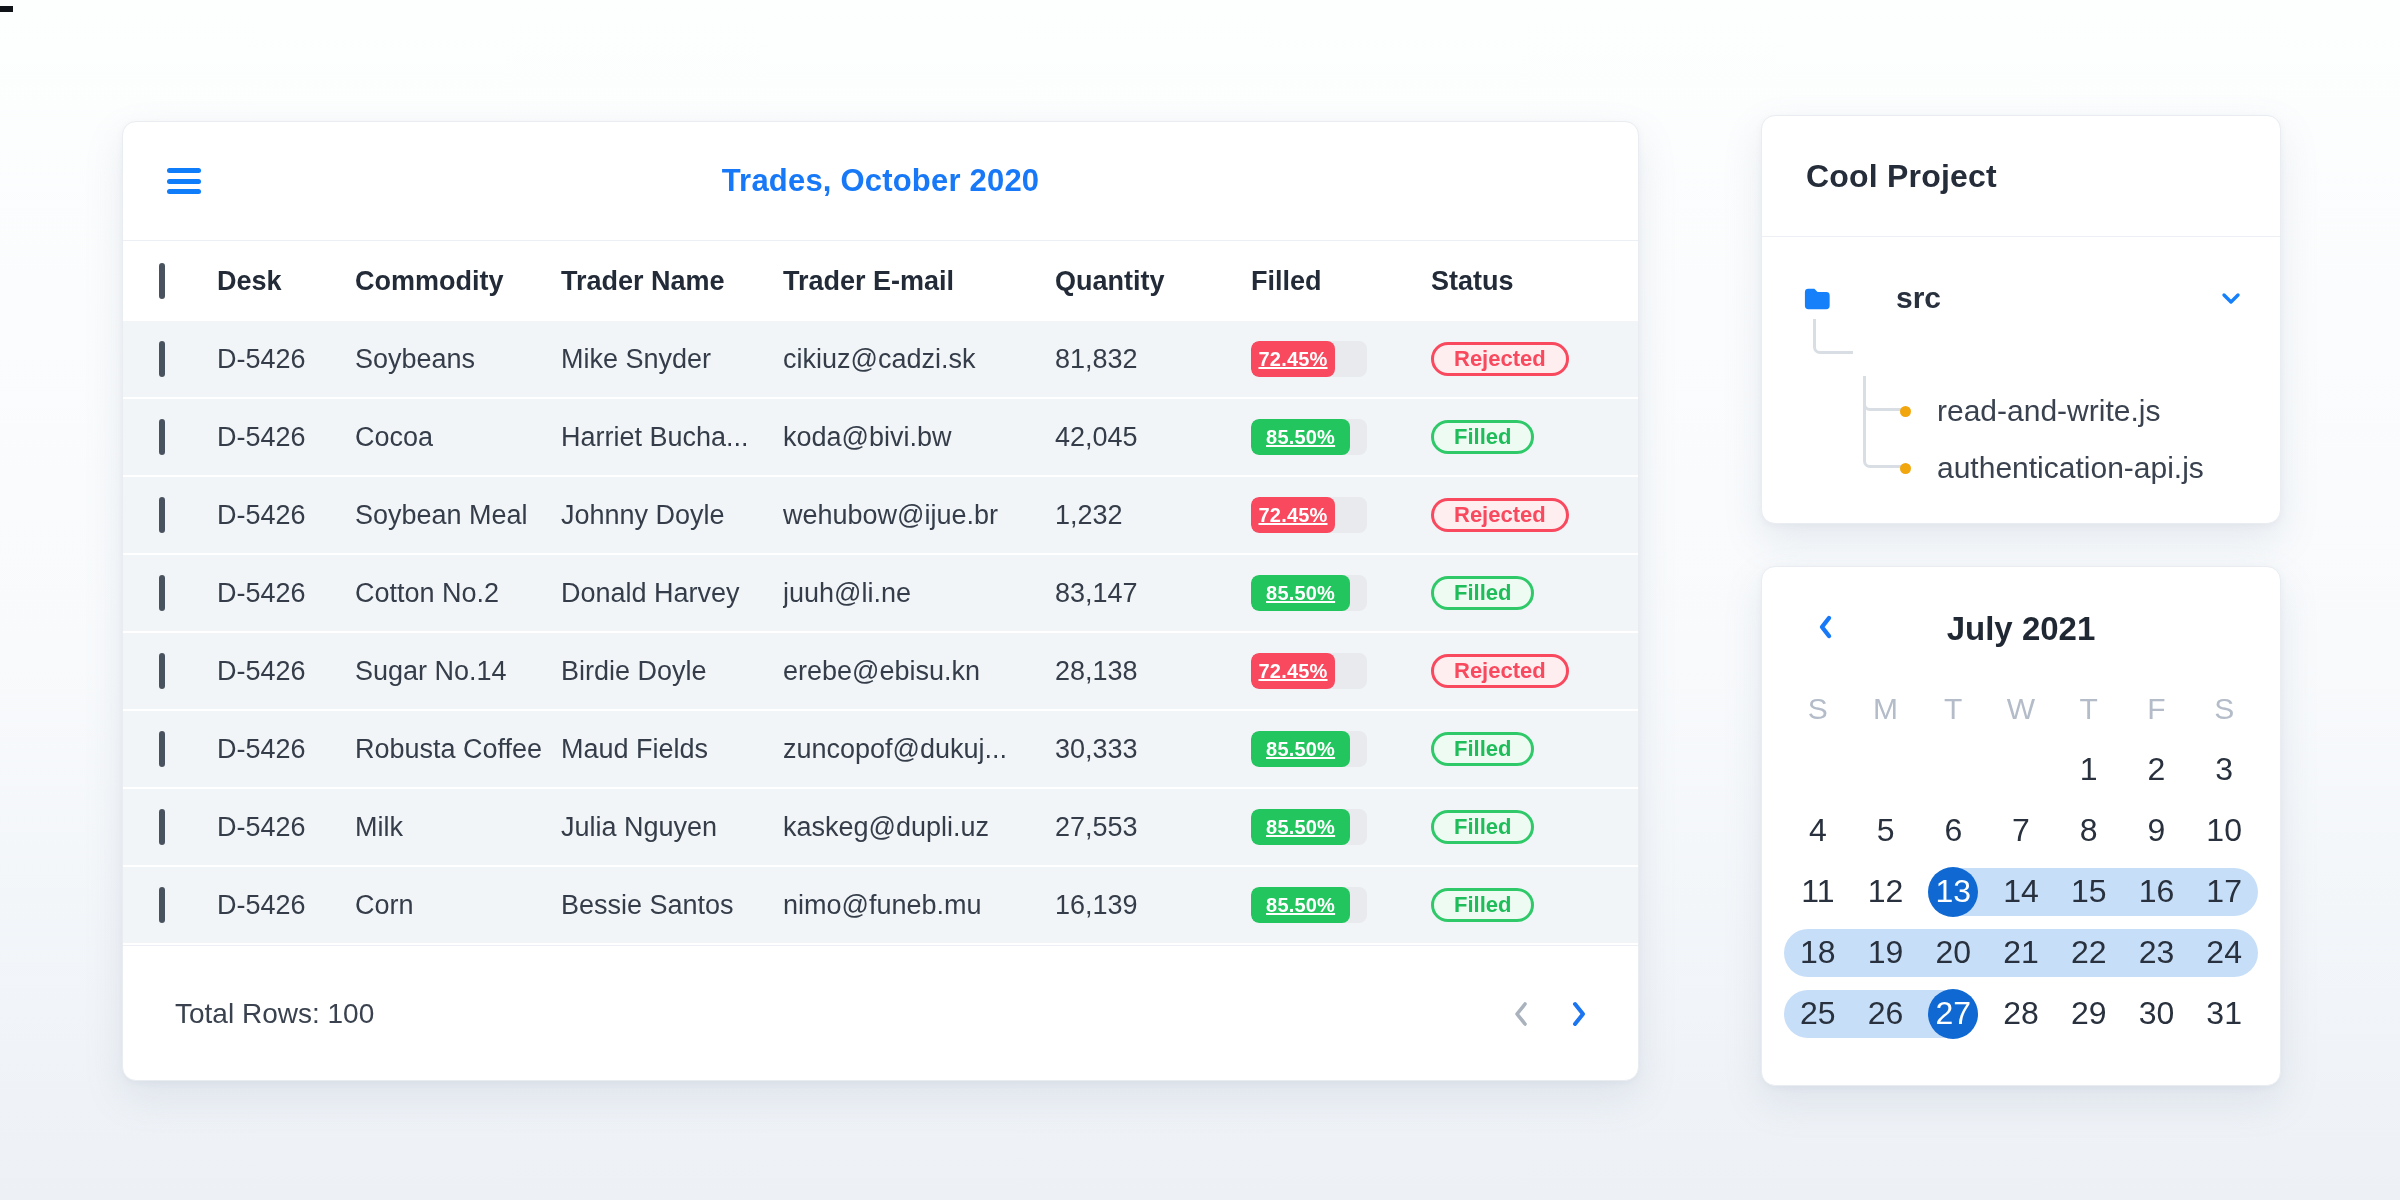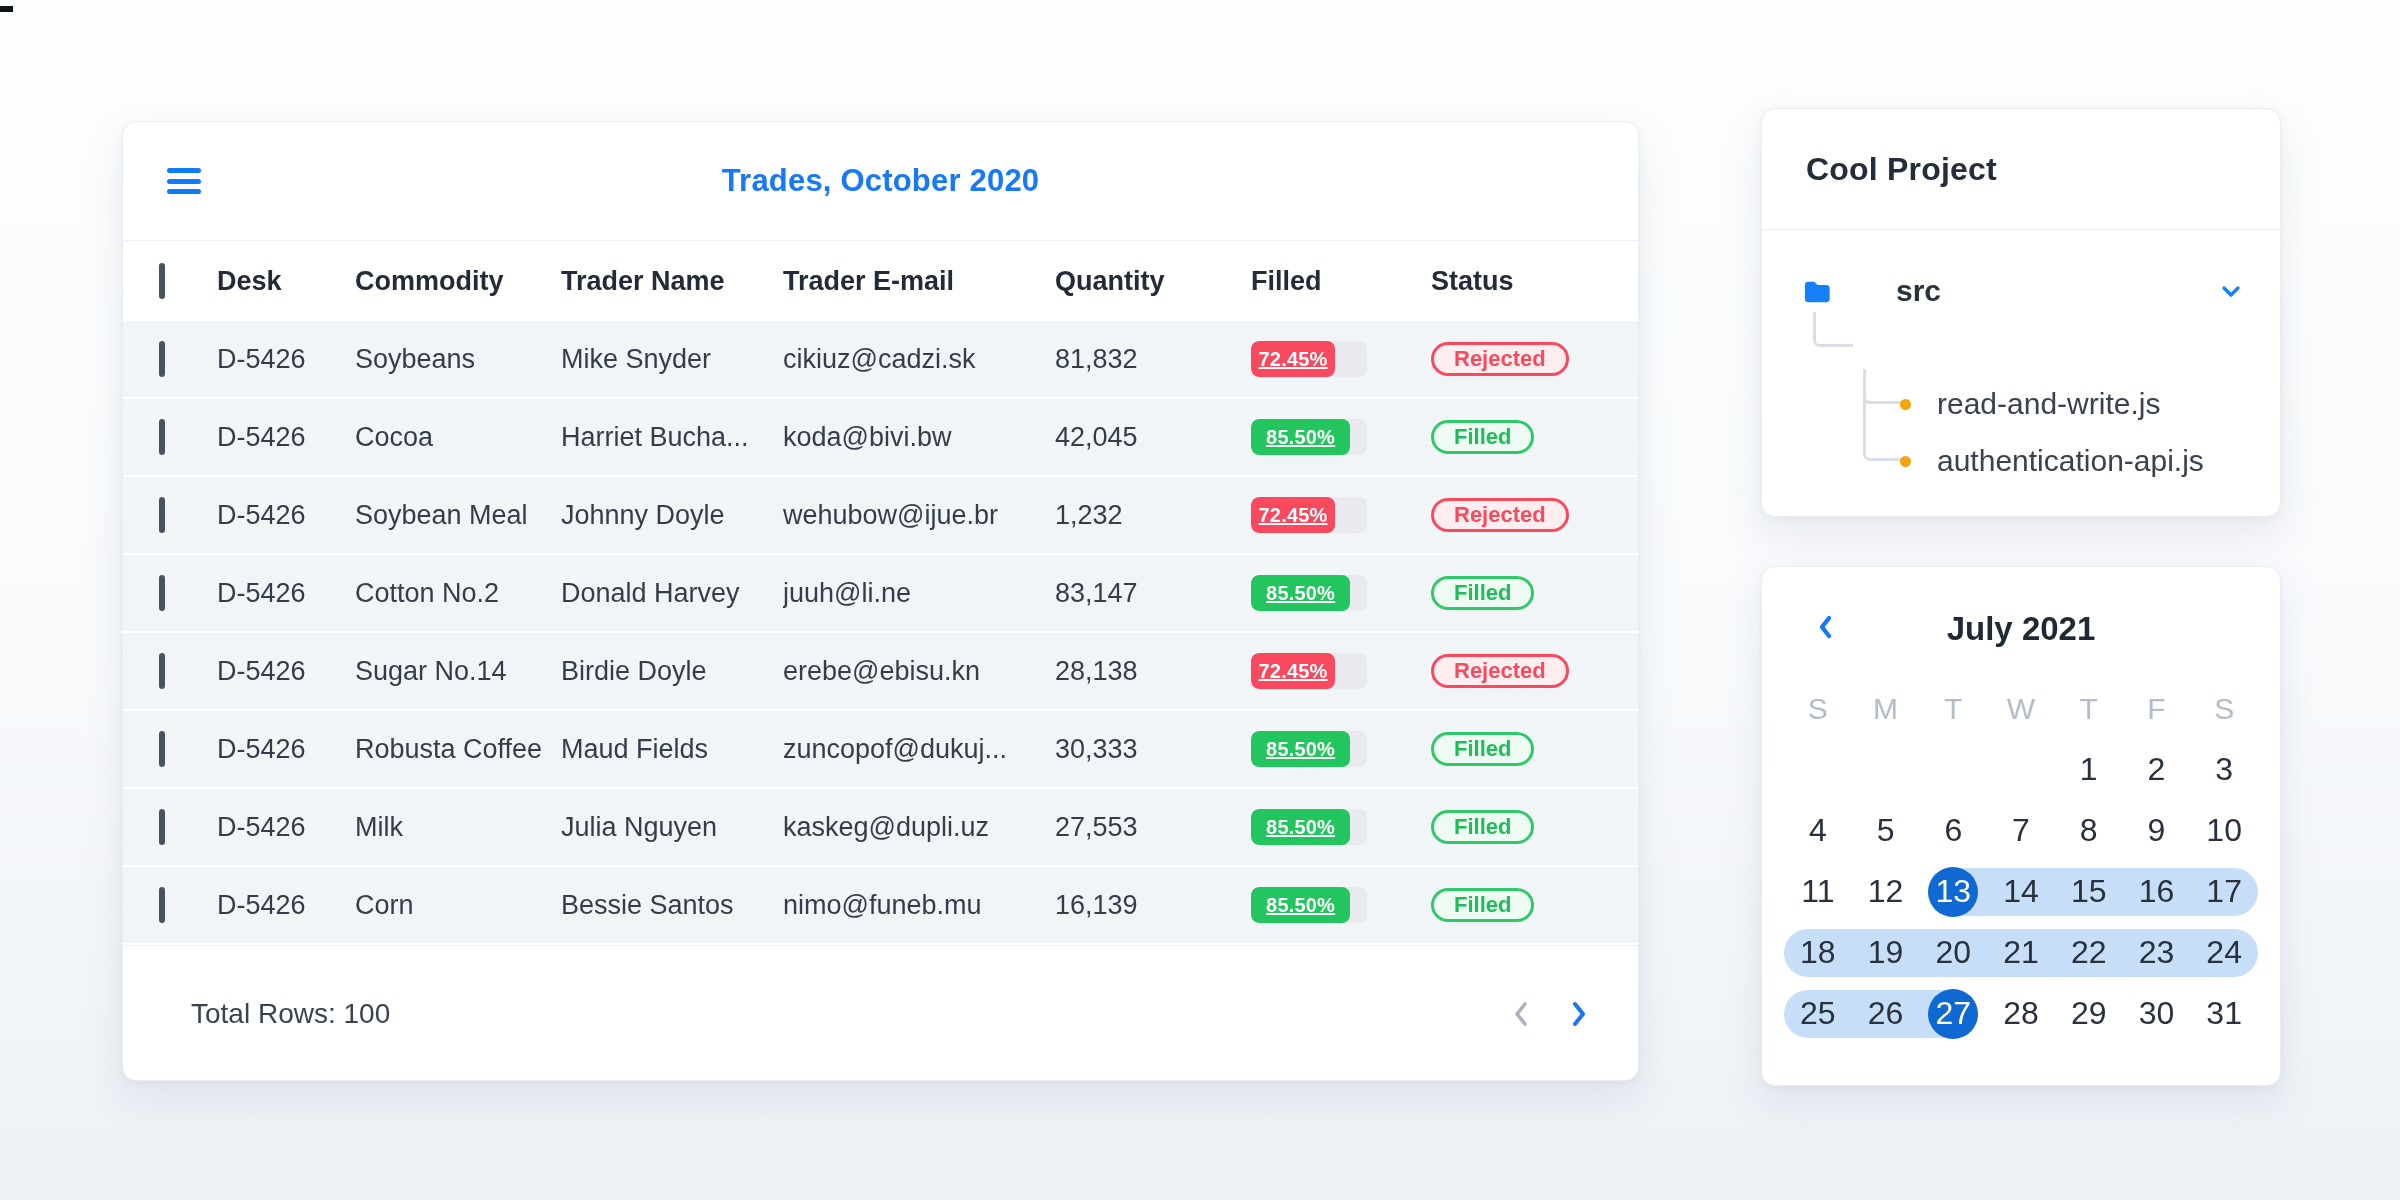--- a/index.html
+++ b/index.html
@@ -33,27 +33,27 @@
   .progress { width:116px; height:36px; background:#e8eaee; border-radius:8px; overflow:hidden; }
   .pfill { height:100%; border-radius:8px; display:flex; align-items:center; justify-content:center;
            color:#fff; font-size:20px; font-weight:bold; letter-spacing:.2px;text-decoration:underline; }
   .pfill.red { background:#f8495f; }
   .pfill.green { background:#22c55e; }
 
   .pill { display:inline-block; padding:1px 20px; border-radius:24px; font-size:22px; font-weight:bold; }
   .pill.rejected { color:#f8495f; border:3px solid #f8495f; background:#ffeef0; }
   .pill.filled { color:#1fbd5a; border:3px solid #2fc96a; background:#eefbf2; }
 
-  .tfooter { height:135px; display:flex; align-items:center; justify-content:space-between; padding:0 48px 0 68px; }
+  .tfooter { height:135px; display:flex; align-items:center; justify-content:space-between; padding:0 48px 0 52px; }
   .total-label { font-size:28px; color:#39424e; }
   .pager { display:flex; align-items:center; gap:36px; }
   .pager .nav { cursor:pointer; display:flex; align-items:center; }
 
   
-  .project { left:1761px; top:108px; width:520px; height:409px; }
+  .project { left:1761px; top:115px; width:520px; height:409px; }
   .project-header { height:120px; display:flex; align-items:center; padding-left:44px; }
   .project-title { font-size:32px; font-weight:bold; color:#242d39; letter-spacing:.2px; }
   .tree { position:relative; height:286px; }
   .tnode { position:absolute; height:40px; display:flex; align-items:center; gap:17px; }
   .tnode .lbl { font-size:30px; color:#28313d; }
   .tnode .lbl.b { font-weight:bold;margin-left:48px; }
   .tnode .file-lbl { font-size:30px; color:#39424e; }
   .node-src  { left:41px;  top:41px;  width:438px; }
   .node-data { left:91px;  top:97px;  width:388px; }
   .node-f1 { left:138px; top:154px; }

